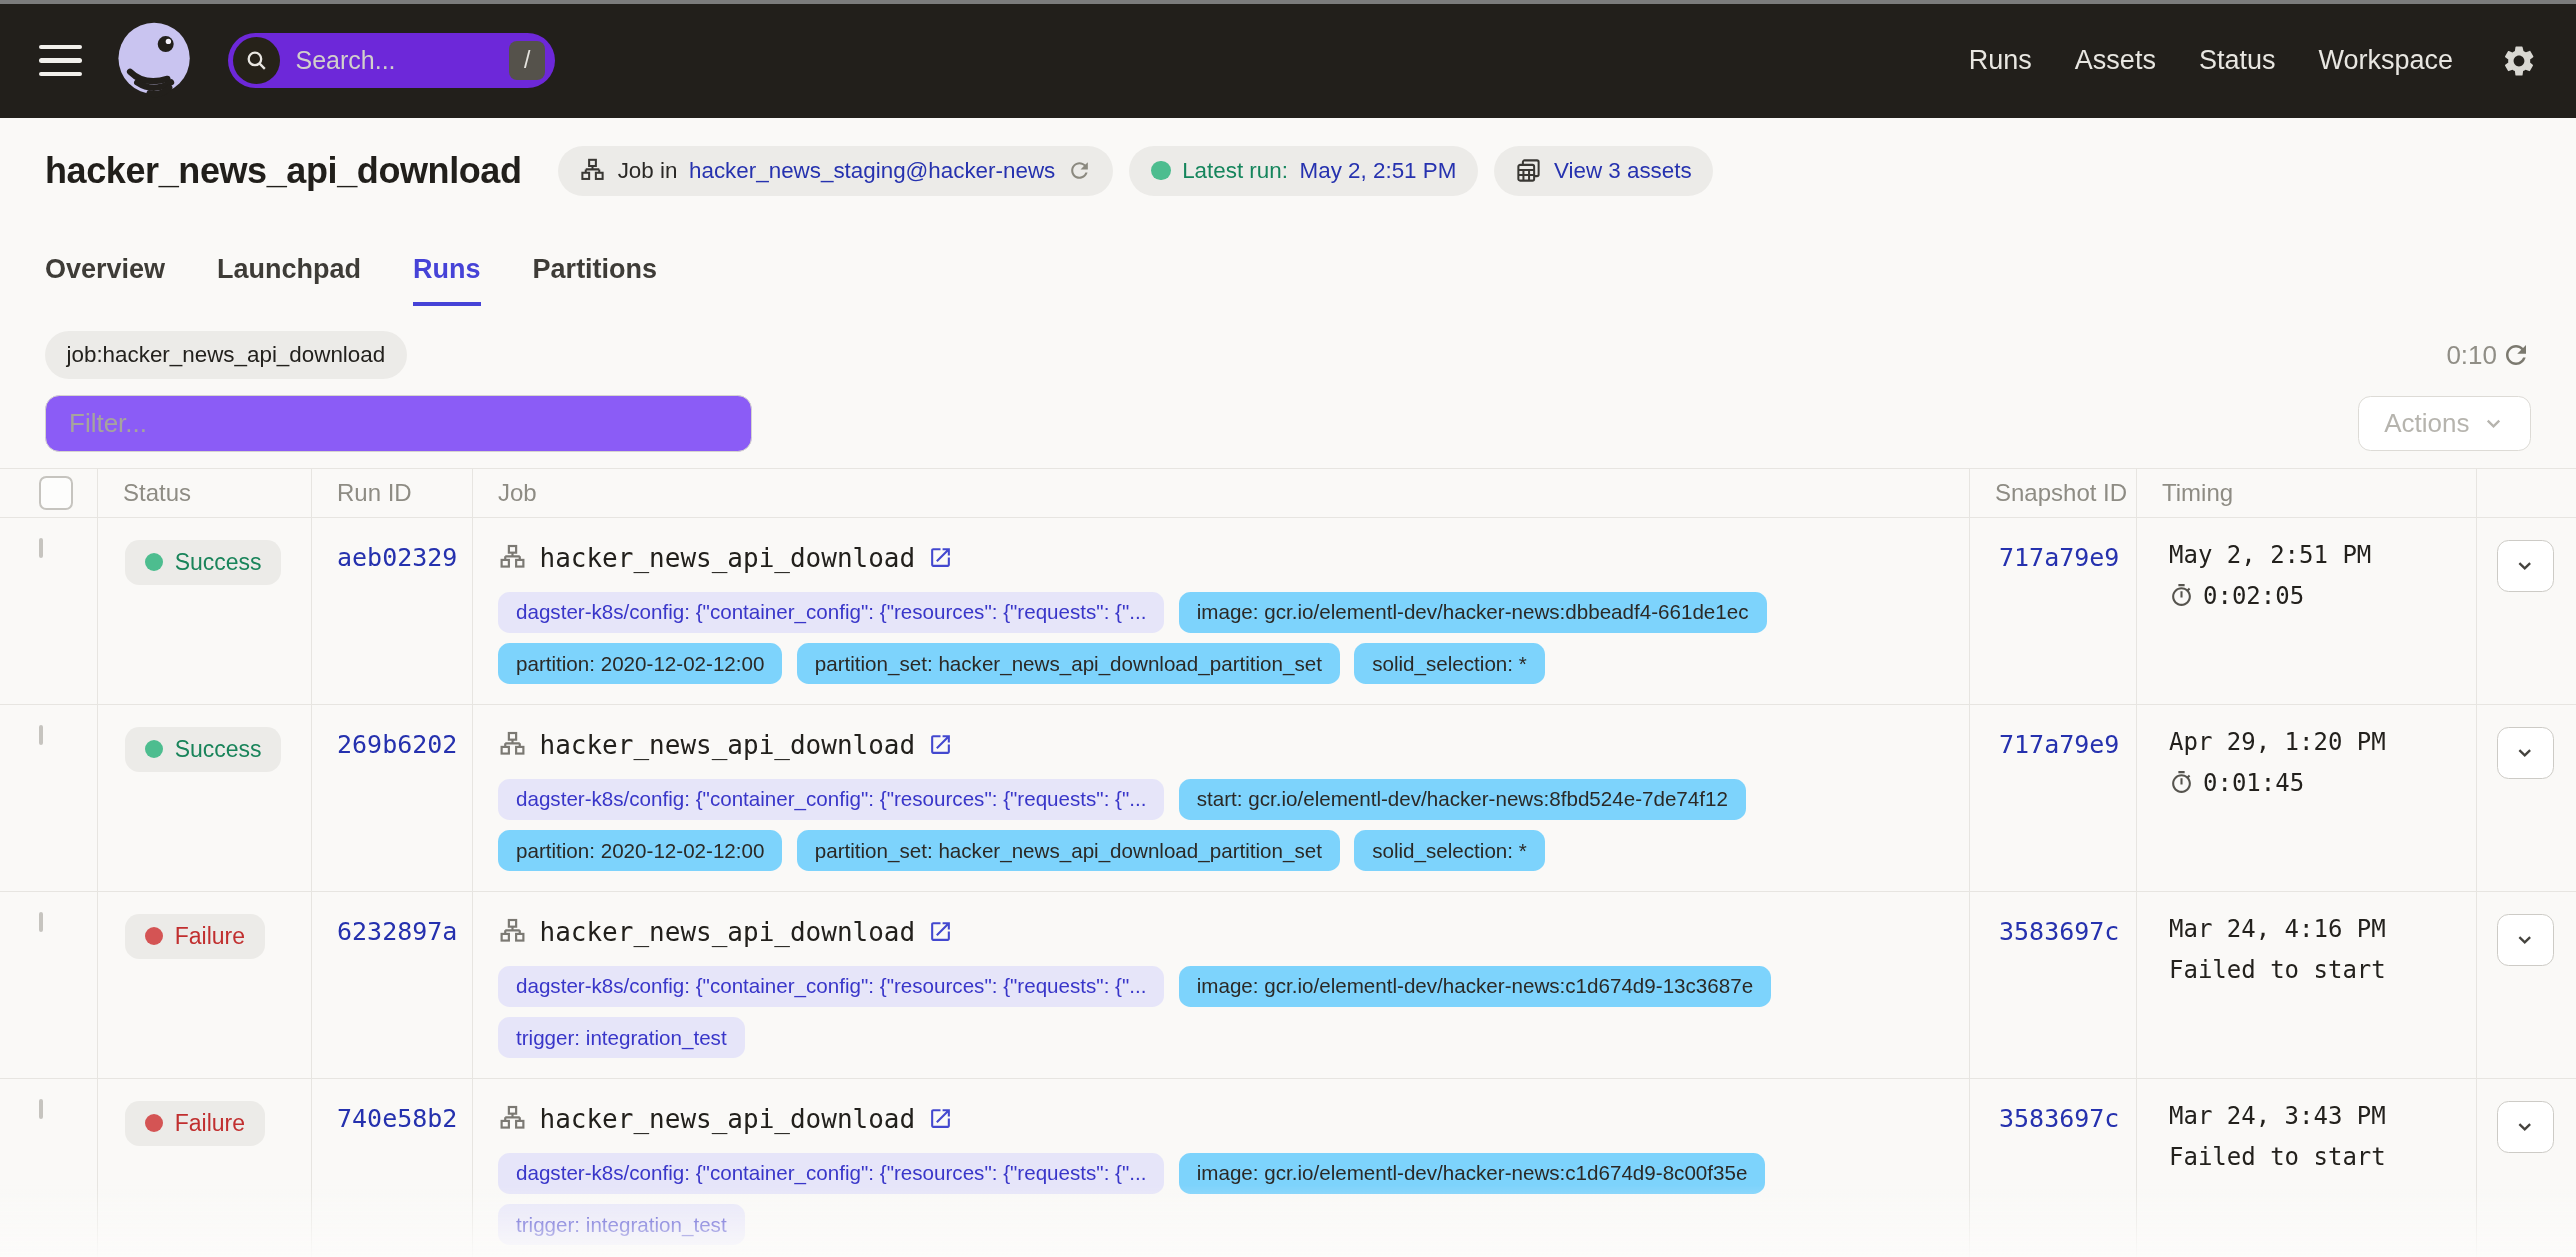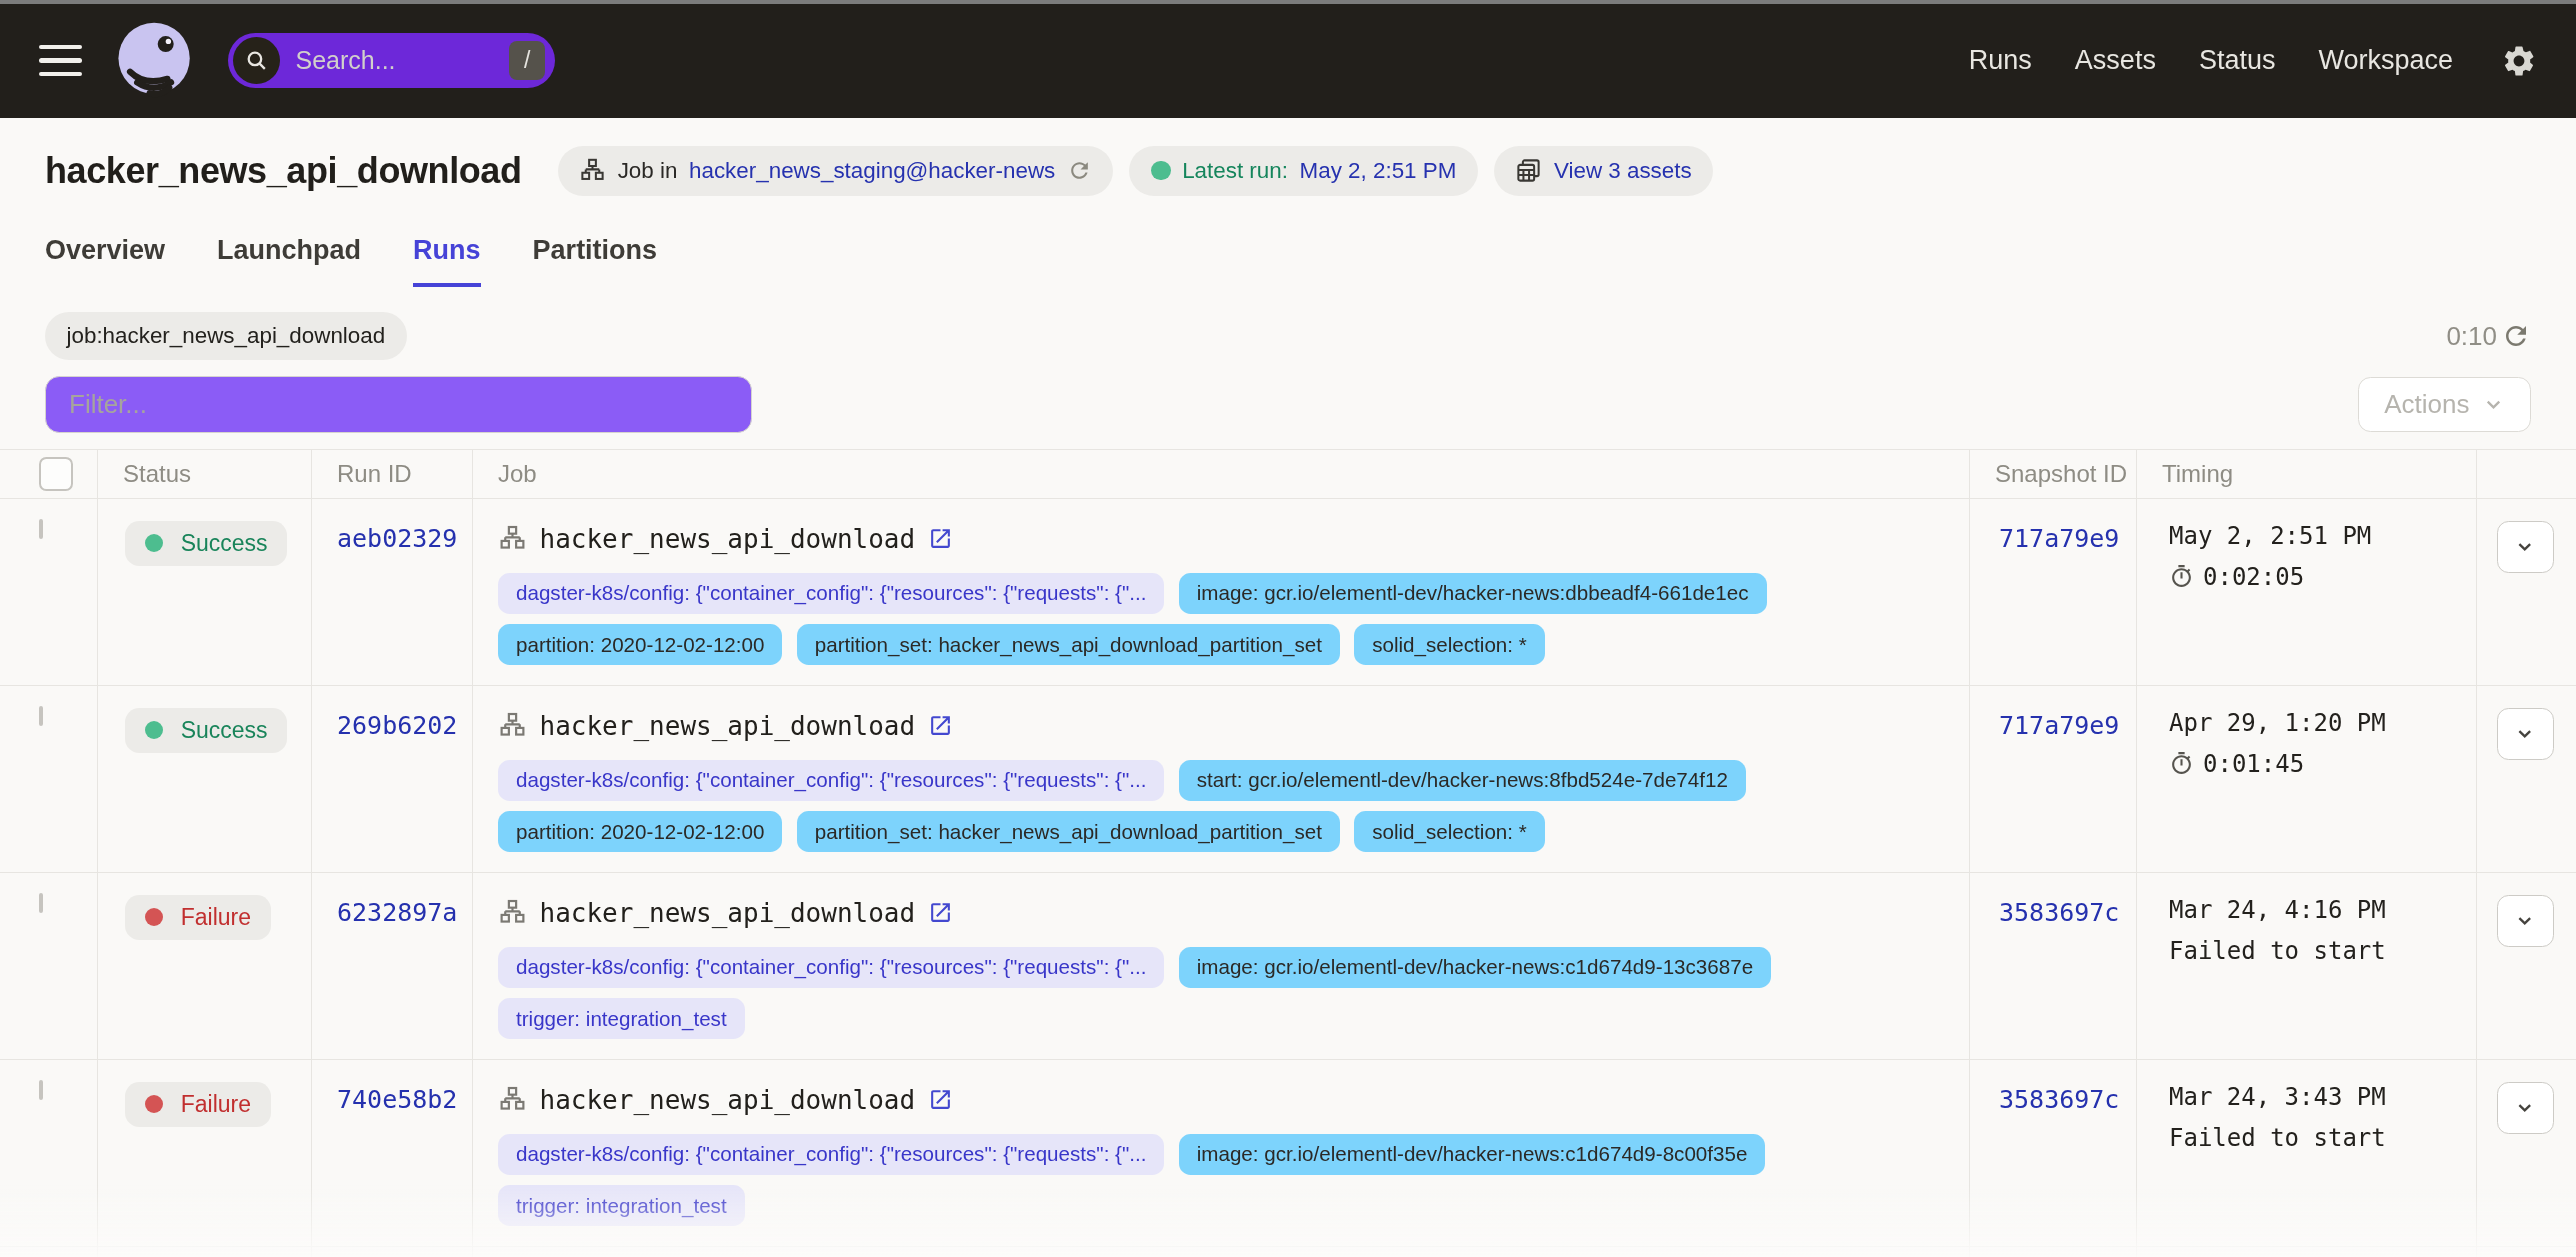--- a/index.html
+++ b/index.html
@@ -33,21 +33,21 @@
   .badges { display:flex; align-items:center; gap:16px; }
   .badge { display:inline-flex; align-items:center; gap:11.6px; height:50px; padding:0 21.5px;
            border-radius:25px; background:#ECEBE8; font-size:22.4px; color:#2B2926; }
   .badge a, .link { color:#2632AF; text-decoration:none; cursor:pointer; }
   .green-dot { width:19.7px; height:19.7px; border-radius:50%; background:#4DBD8F; }
   .green-label { color:#15855C; }
   .icon-dark { color:#3A3834; display:flex; }
   .icon-gray { color:#8B897F; display:flex; }
 
   
-  .tabs { margin-top:38px; padding:0 45px; display:flex; gap:52px; }
+  .tabs { margin-top:57px; padding:0 45px; display:flex; gap:52px; }
   .tab { font-size:27px; font-weight:600; color:#3E3C37; padding-bottom:21.5px;
          position:relative; cursor:pointer; }
   .tab.active { color:#4643D7; }
   .tab.active::after { content:""; position:absolute; left:0; right:0; bottom:0;
                        height:4.5px; background:#4643D7; }
 
   
   .filter-section { padding:25px 45px 0; }
   .filter-top { display:flex; align-items:center; justify-content:space-between; }
   .token { display:inline-flex; align-items:center; height:48px; padding:0 21.5px;
@@ -71,21 +71,21 @@
   .cell { border-left:1.8px solid #E7E5E1; }
   .cell:first-child { border-left:none; }
   .thead { height:50px; border-top:1.8px solid #E7E5E1; border-bottom:1.8px solid #E7E5E1; }
   .th { font-size:24px; color:#8E8C84; display:flex; align-items:center; padding-left:25px; }
   .th-check { display:flex; align-items:center; padding-left:39px; }
   .checkbox { width:34px; height:34px; border:2.7px solid #C6C4BF; border-radius:7.2px;
               background:#FDFDFC; cursor:pointer; flex:0 0 auto; }
   .row { min-height:187px; border-bottom:1.8px solid #E7E5E1; }
   .cell-check { padding:21.5px 0 0 39px; }
   .cell-status { padding:21.5px 0 0 27px; }
-  .status-badge { display:inline-flex; align-items:center; gap:18px; height:45px;
+  .status-badge { display:inline-flex; align-items:center; gap:12px; height:45px;
                   padding:0 19.7px; border-radius:14.3px; background:#ECEBE8; font-size:23px; }
   .status-dot { width:18px; height:18px; border-radius:50%; }
   .success .status-dot { background:#4DBD8F; }
   .success .status-label { color:#19845A; }
   .failure .status-dot { background:#D45454; }
   .failure .status-label { color:#C12F2F; }
   .cell-runid { padding:25px 0 0 25px; }
   .runid { font-size:25px; color:#2531AE; text-decoration:none; cursor:pointer; }
   .cell-job { padding:21.5px 0 0 25px; }
   .job-line { display:flex; align-items:center; gap:12.5px; height:36px; }

